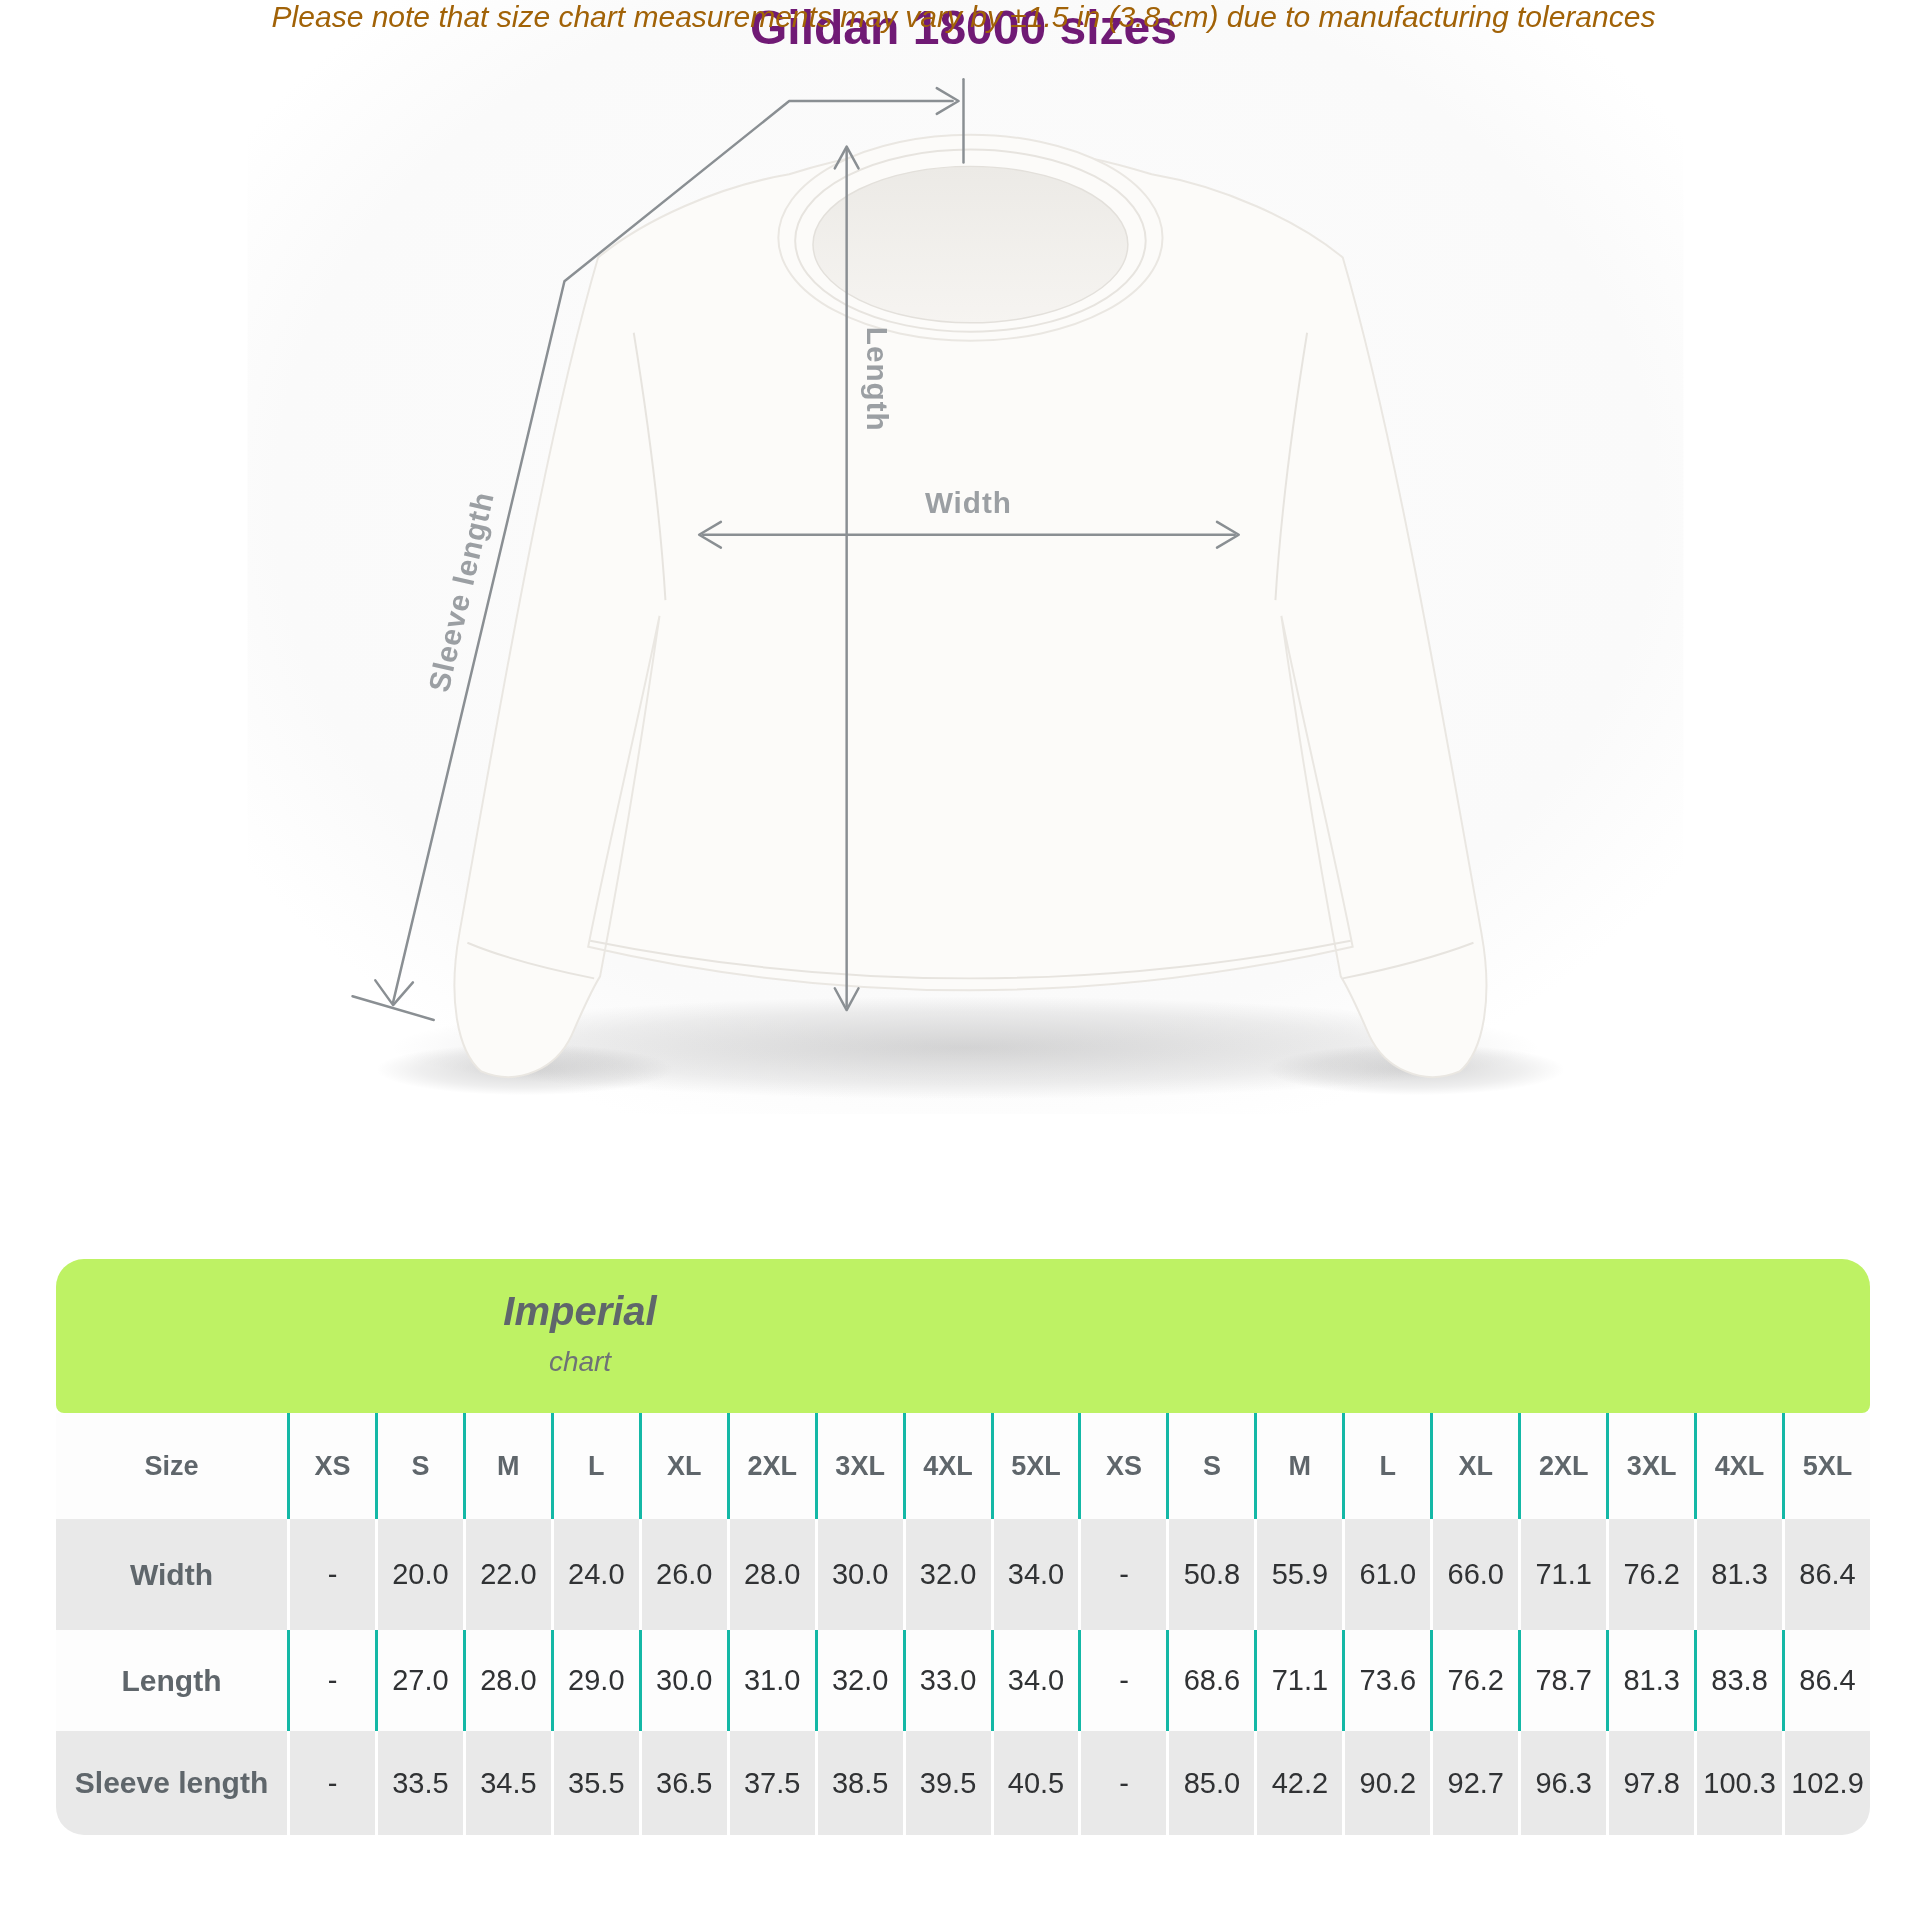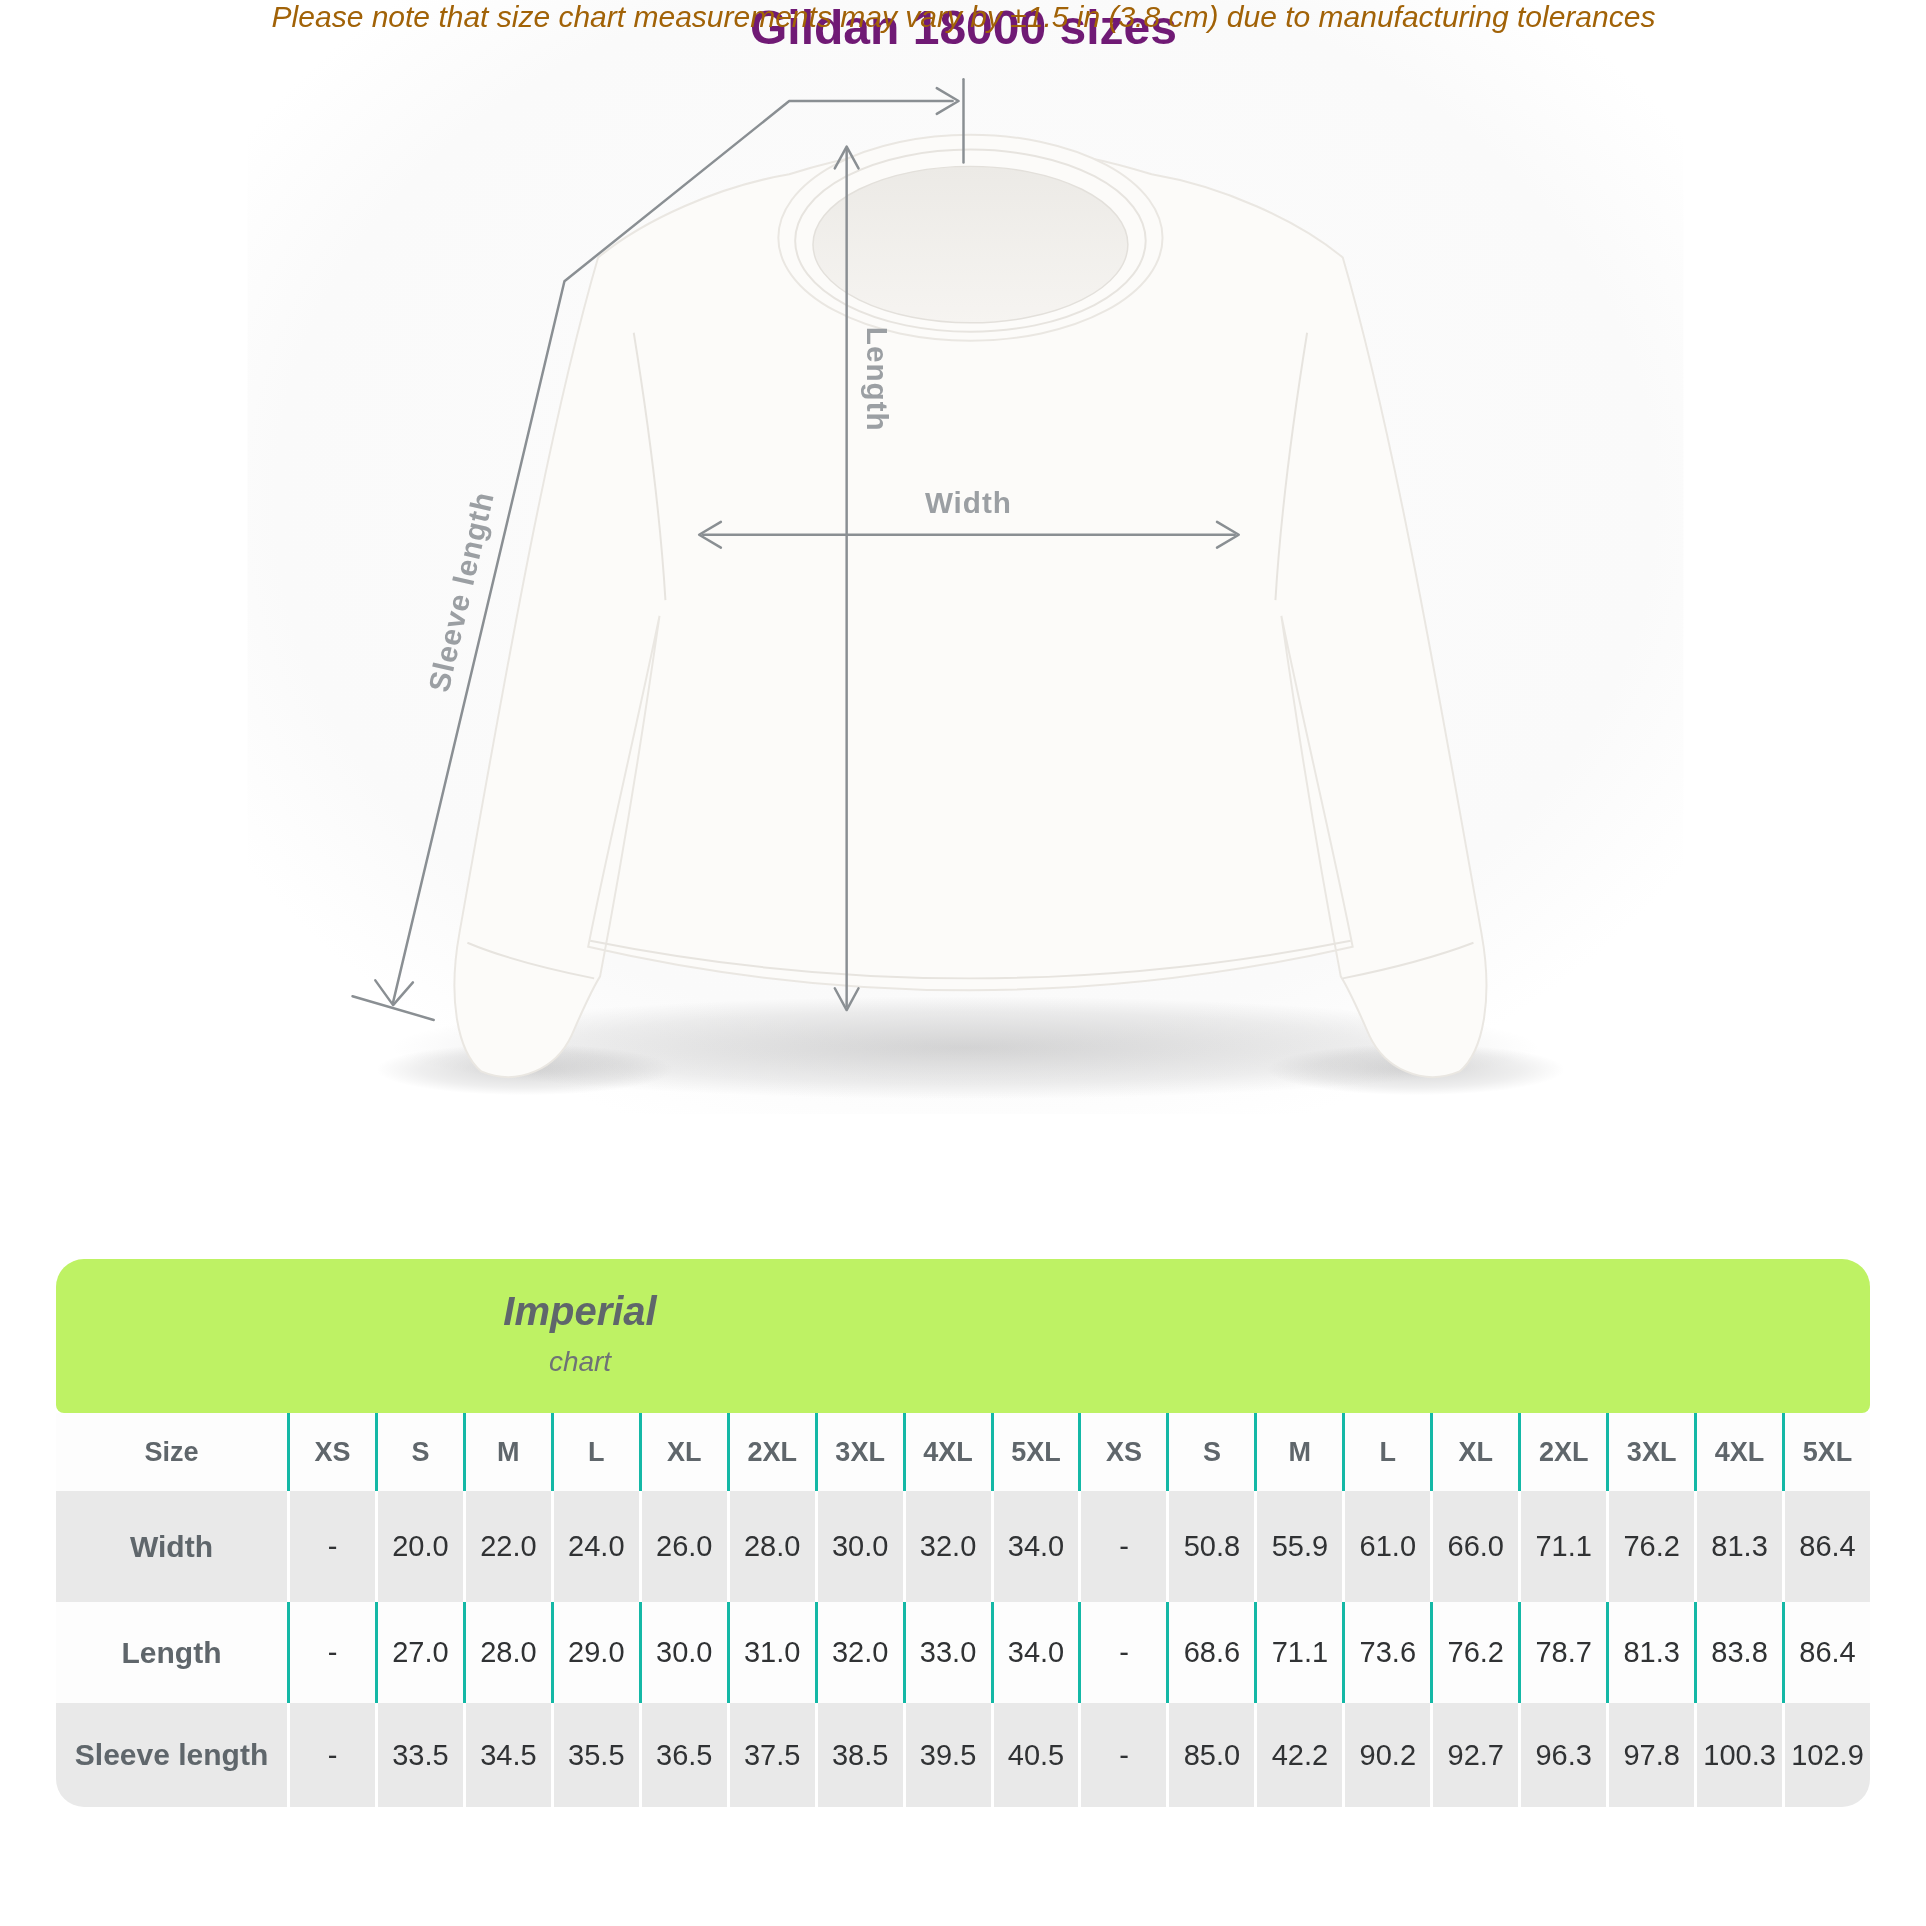--- a/index.html
+++ b/index.html
@@ -23,21 +23,21 @@
   .size-table{position:absolute;left:56px;top:1259px;width:1814px;border-radius:28px;overflow:hidden;}
   .unit-band{position:relative;height:154px;background:#bef264;border-radius:8px;}
   .unit-group{position:absolute;top:0;display:flex;flex-direction:column;align-items:center;
     padding-top:30px;gap:12px;transform:translateX(-50%);}
   .unit-group-imperial{left:524px;}
   .unit-group-metric{left:1405px;}
   .unit-name{font-size:40px;font-weight:bold;font-style:italic;color:#5f666b;}
   .unit-sub{font-size:28px;font-style:italic;color:#6e7276;}
 
   .t-row{display:grid;grid-template-columns:231px repeat(18,1fr);}
-  .r-size{height:78px;background:#fdfdfd;}
+  .r-size{height:106px;background:#fdfdfd;}
   .r-width{height:111px;background:#e9e9e9;}
   .r-length{height:101px;background:#fdfdfd;}
   .r-sleeve{height:104px;background:#e9e9e9;}
   .cell{display:flex;align-items:center;justify-content:center;height:100%;}
   .r-size .cell + .cell,
   .r-length .cell + .cell{border-left:3px solid #14b8a6;}
   .r-width .cell + .cell,
   .r-sleeve .cell + .cell{border-left:3px solid #ffffff;}
   .hdr{font-size:27px;font-weight:bold;color:#5f666b;}
   .row-label{font-size:30px;font-weight:bold;color:#5f666b;}

